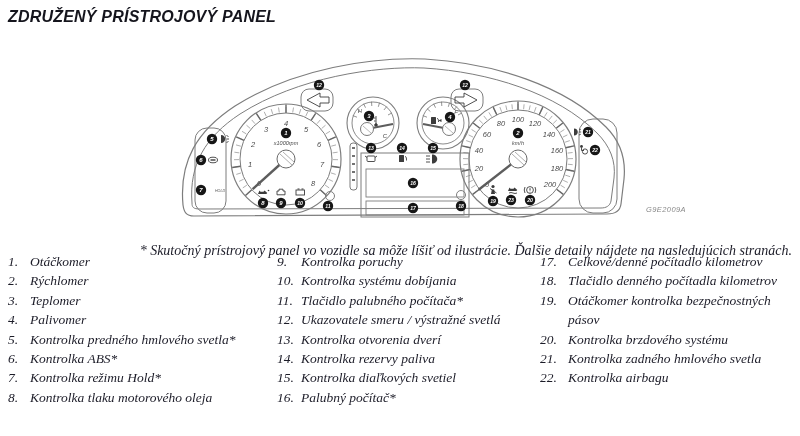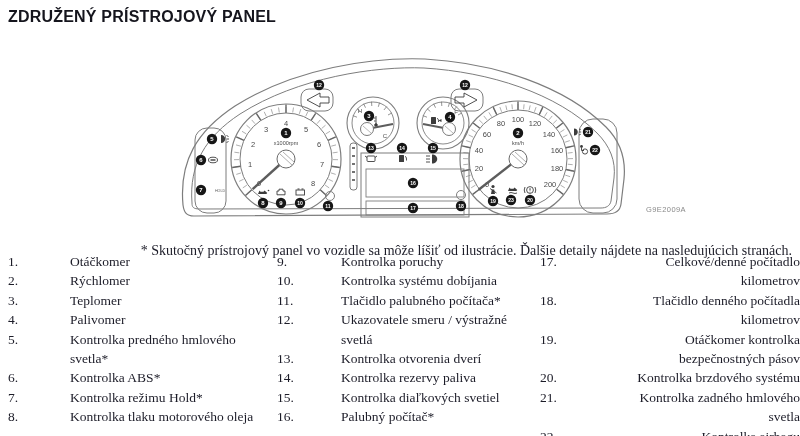--- a/index.html
+++ b/index.html
@@ -1,28 +1,28 @@
 <!DOCTYPE html>
 <html><head>
 <meta charset="utf-8">
 <style>
   html,body{margin:0;padding:0;background:#fff;}
   .page{position:relative;width:800px;height:436px;background:#ffffff;overflow:hidden;
-        font-family:"Liberation Serif",serif;color:#1c1c28;}
+        font-family:"Liberation Serif",serif;color:#1c1c28;font-style:italic;}
   .title{position:absolute;left:8px;top:8px;margin:0;font-family:"Liberation Sans",sans-serif;
          font-weight:bold;font-size:16px;letter-spacing:.2px;color:#15151d;}
   .figure{position:absolute;left:173px;top:55px;width:530px;height:168px;}
   .note{position:absolute;left:8px;top:228px;width:784px;font-size:14px;line-height:17px;text-align:right;}
   .legend{position:absolute;left:0;top:252px;width:800px;display:grid;
           grid-template-columns:269px 263px 1fr;padding:0 0 0 8px;box-sizing:border-box;}
   .row{display:flex;align-items:flex-start;line-height:19.4px;font-size:13.5px;}
   .n{flex:0 0 auto;}
-  .t{flex:1 1 auto;margin-left:40px;}
+  .t{flex:1 1 auto;}
   .c1 .n{width:22px;} .c2 .n{width:24px;} .c3 .n{width:28px;}
-  .c3 .t{max-width:228px;text-align:right;}
+  .c3 .t{max-width:228px;}
   
   svg text{font-family:"Liberation Sans",sans-serif;}
   .gl{font-size:7.5px;fill:#4a4a4a;text-anchor:middle;}
   .unit{font-size:5.5px;fill:#4a4a4a;text-anchor:middle;}
   .sg{font-size:6px;fill:#4a4a4a;text-anchor:middle;}
   .tiny{font-size:3.6px;fill:#555;}
   .code{font-size:7.5px;fill:#8a8a8a;letter-spacing:.4px;}
   .co circle{fill:#161616;}
   .co text{fill:#ffffff;font-weight:bold;font-size:6px;text-anchor:middle;}
   .co.d2 text{font-size:5.1px;}

